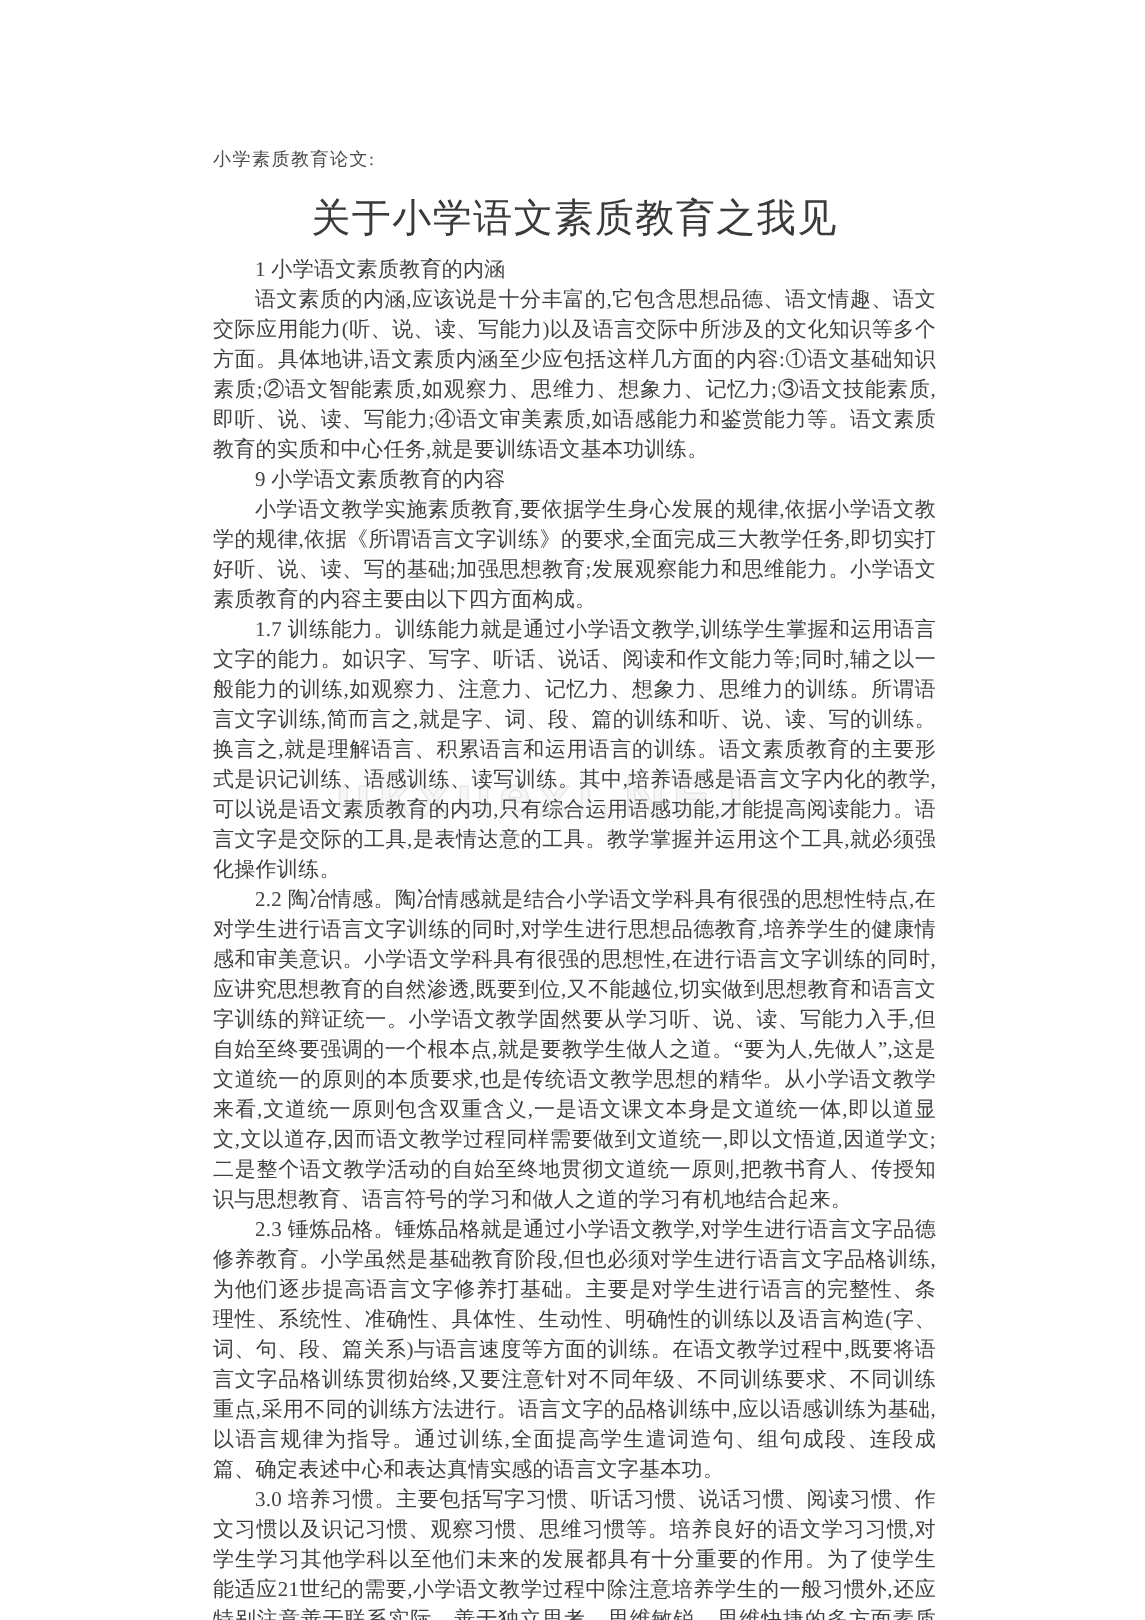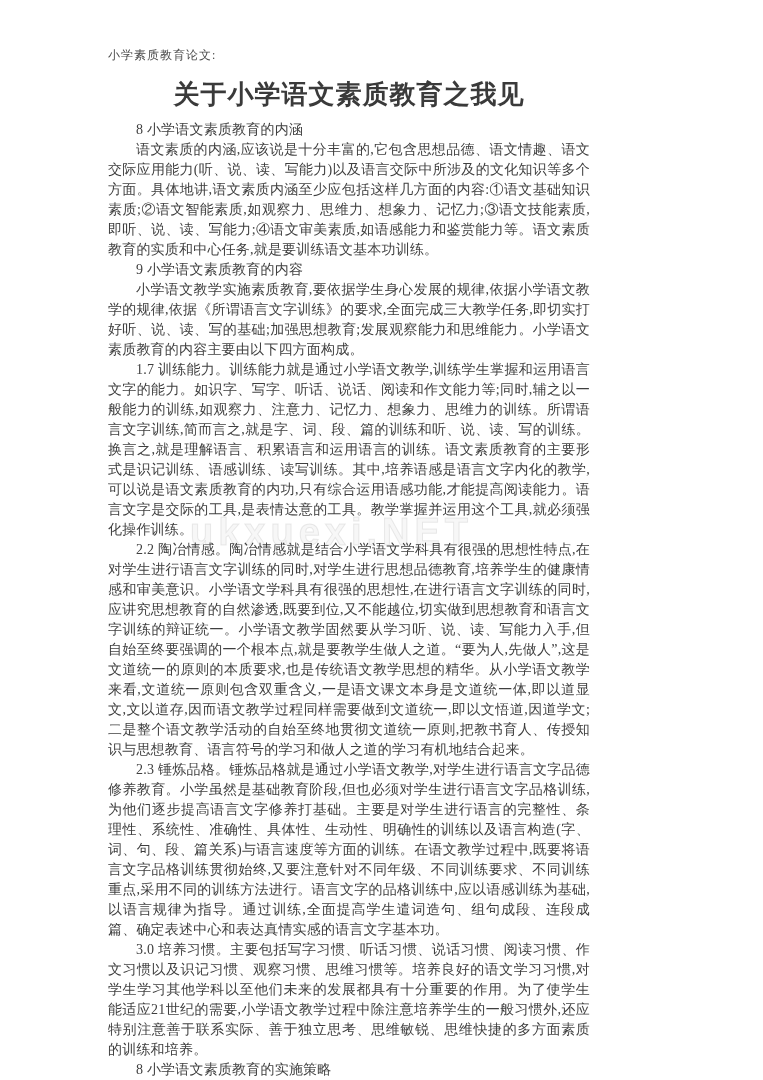--- a/index.html
+++ b/index.html
@@ -6,35 +6,36 @@
     margin: 0;
     padding: 0;
     background: #ffffff;
   }
   .page {
     position: relative;
     width: 696px;
     height: 1080px;
     background: #ffffff;
     box-sizing: border-box;
-    padding: 48px 106px 0 108px;
+    padding: 99px 106px 0 108px;
     overflow: hidden;
     font-family: "Liberation Serif", "DejaVu Serif", serif;
     color: #3d3d3d;
+    margin-left: 34px;
   }
   .doc-label {
     font-size: 12px;
     line-height: 14px;
     color: #4a4a4a;
     letter-spacing: 1px;
   }
   .doc-title {
     margin: 14px 0 0 0;
     font-family: "Liberation Sans", "DejaVu Sans", sans-serif;
-    font-weight: bold;
+    font-weight: normal;
     font-size: 26px;
     line-height: 36px;
     text-align: center;
     color: #3a3a3a;
     letter-spacing: 1px;
   }
   .doc-body {
     margin-top: 8px;
   }
   .doc-body p {
@@ -67,21 +68,21 @@
 </head>
 <body>
 
 <div class="page">
 
   <div class="doc-label">小学素质教育论文:</div>
 
   <h1 class="doc-title">关于小学语文素质教育之我见</h1>
 
   <div class="doc-body">
-    <p>8 小学语文素质教育的内涵</p>
+    <p>1 小学语文素质教育的内涵</p>
     <p>语文素质的内涵,应该说是十分丰富的,它包含思想品德、语文情趣、语文交际应用能力(听、说、读、写能力)以及语言交际中所涉及的文化知识等多个方面。具体地讲,语文素质内涵至少应包括这样几方面的内容:①语文基础知识素质;②语文智能素质,如观察力、思维力、想象力、记忆力;③语文技能素质,即听、说、读、写能力;④语文审美素质,如语感能力和鉴赏能力等。语文素质教育的实质和中心任务,就是要训练语文基本功训练。</p>
     <p>9 小学语文素质教育的内容</p>
     <p>小学语文教学实施素质教育,要依据学生身心发展的规律,依据小学语文教学的规律,依据《所谓语言文字训练》的要求,全面完成三大教学任务,即切实打好听、说、读、写的基础;加强思想教育;发展观察能力和思维能力。小学语文素质教育的内容主要由以下四方面构成。</p>
     <p>1.7 训练能力。训练能力就是通过小学语文教学,训练学生掌握和运用语言文字的能力。如识字、写字、听话、说话、阅读和作文能力等;同时,辅之以一般能力的训练,如观察力、注意力、记忆力、想象力、思维力的训练。所谓语言文字训练,简而言之,就是字、词、段、篇的训练和听、说、读、写的训练。换言之,就是理解语言、积累语言和运用语言的训练。语文素质教育的主要形式是识记训练、语感训练、读写训练。其中,培养语感是语言文字内化的教学,可以说是语文素质教育的内功,只有综合运用语感功能,才能提高阅读能力。语言文字是交际的工具,是表情达意的工具。教学掌握并运用这个工具,就必须强化操作训练。</p>
     <p>2.2 陶冶情感。陶冶情感就是结合小学语文学科具有很强的思想性特点,在对学生进行语言文字训练的同时,对学生进行思想品德教育,培养学生的健康情感和审美意识。小学语文学科具有很强的思想性,在进行语言文字训练的同时,应讲究思想教育的自然渗透,既要到位,又不能越位,切实做到思想教育和语言文字训练的辩证统一。小学语文教学固然要从学习听、说、读、写能力入手,但自始至终要强调的一个根本点,就是要教学生做人之道。“要为人,先做人”,这是文道统一的原则的本质要求,也是传统语文教学思想的精华。从小学语文教学来看,文道统一原则包含双重含义,一是语文课文本身是文道统一体,即以道显文,文以道存,因而语文教学过程同样需要做到文道统一,即以文悟道,因道学文;二是整个语文教学活动的自始至终地贯彻文道统一原则,把教书育人、传授知识与思想教育、语言符号的学习和做人之道的学习有机地结合起来。</p>
     <p>2.3 锤炼品格。锤炼品格就是通过小学语文教学,对学生进行语言文字品德修养教育。小学虽然是基础教育阶段,但也必须对学生进行语言文字品格训练,为他们逐步提高语言文字修养打基础。主要是对学生进行语言的完整性、条理性、系统性、准确性、具体性、生动性、明确性的训练以及语言构造(字、词、句、段、篇关系)与语言速度等方面的训练。在语文教学过程中,既要将语言文字品格训练贯彻始终,又要注意针对不同年级、不同训练要求、不同训练重点,采用不同的训练方法进行。语言文字的品格训练中,应以语感训练为基础,以语言规律为指导。通过训练,全面提高学生遣词造句、组句成段、连段成篇、确定表述中心和表达真情实感的语言文字基本功。</p>
     <p>3.0 培养习惯。主要包括写字习惯、听话习惯、说话习惯、阅读习惯、作文习惯以及识记习惯、观察习惯、思维习惯等。培养良好的语文学习习惯,对学生学习其他学科以至他们未来的发展都具有十分重要的作用。为了使学生能适应21世纪的需要,小学语文教学过程中除注意培养学生的一般习惯外,还应特别注意善于联系实际、善于独立思考、思维敏锐、思维快捷的多方面素质的训练和培养。</p>
     <p>8 小学语文素质教育的实施策略</p>
   </div>
 

